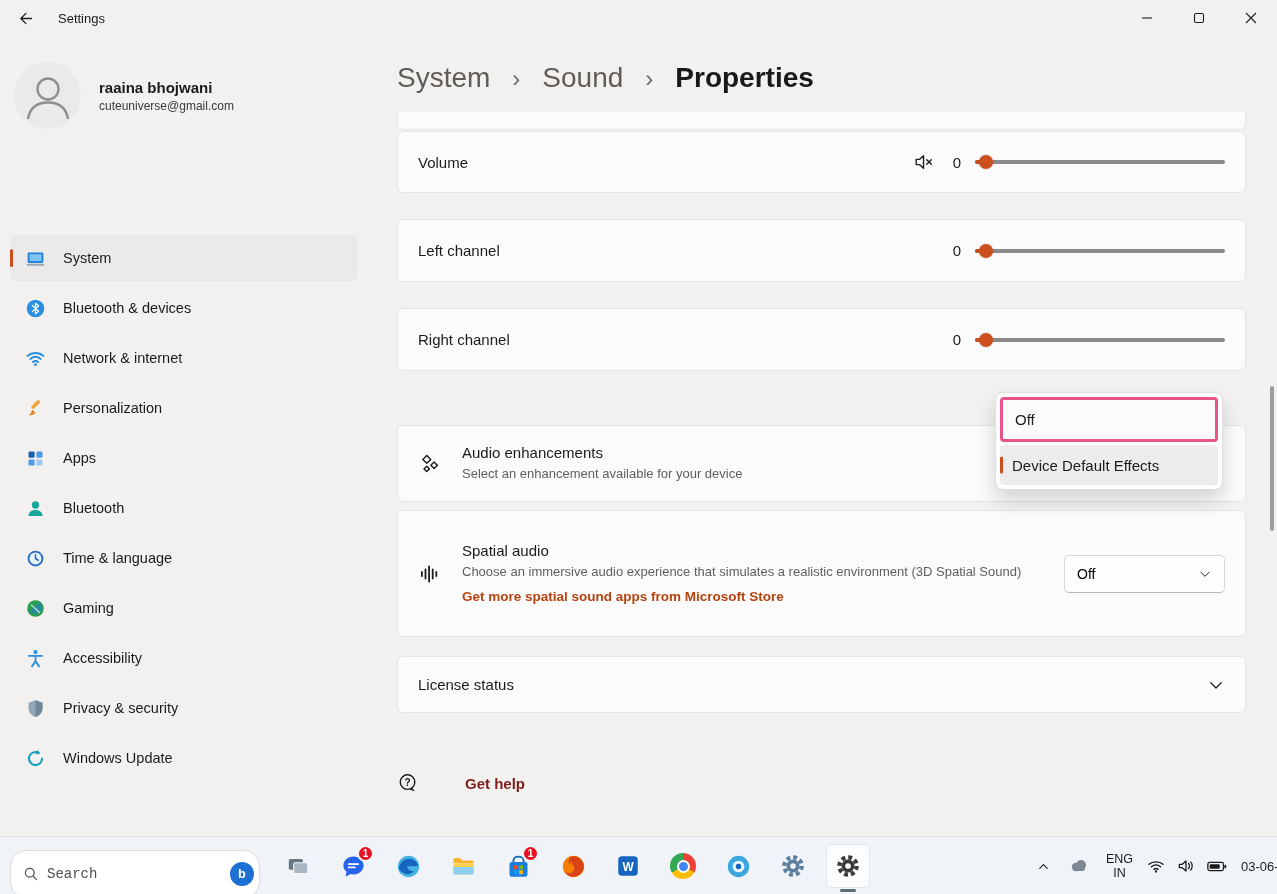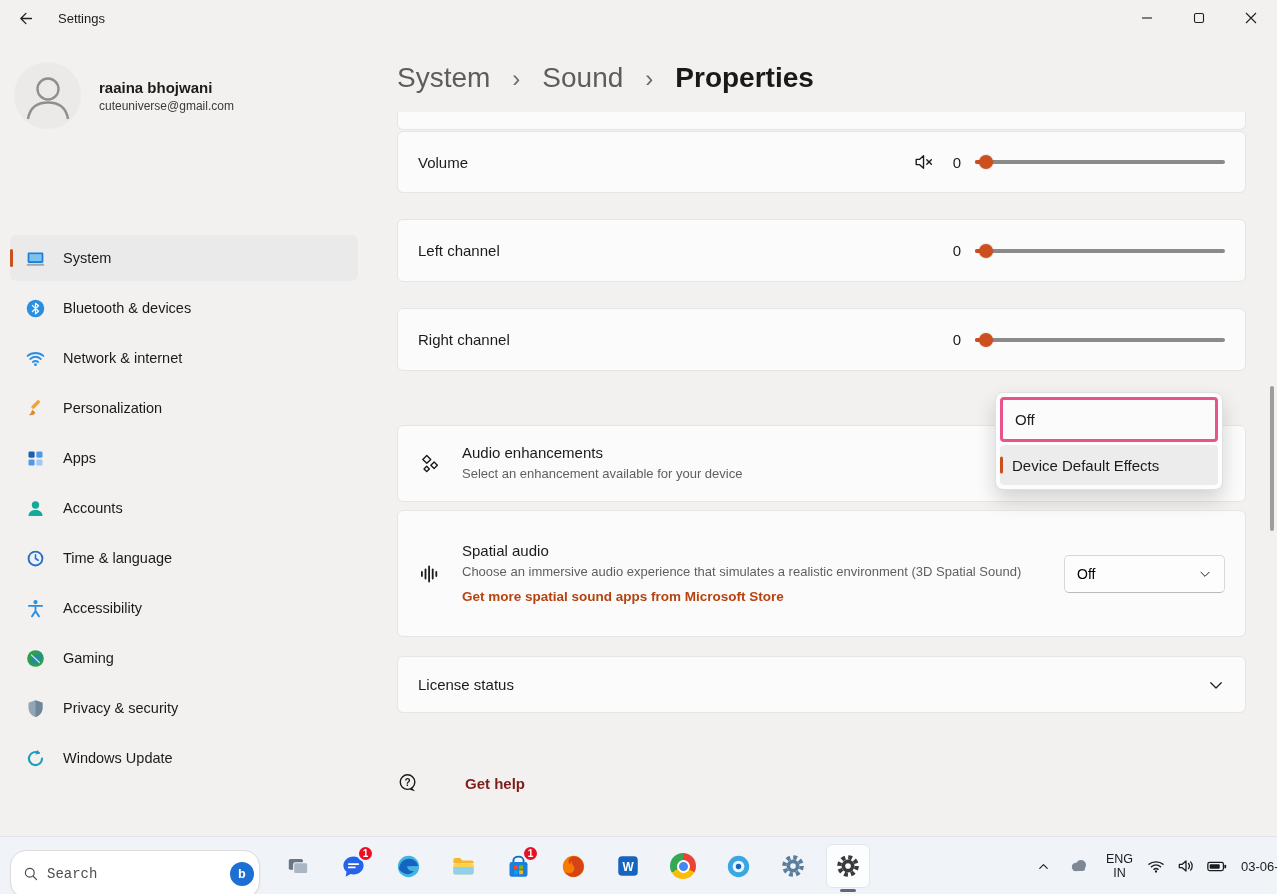--- a/index.html
+++ b/index.html
@@ -201,53 +201,53 @@
         <span class="nav-label">Apps</span>
       </div>
 
       <div class="nav-item">
         <span class="nav-icon">
           <svg viewBox="0 0 24 24" width="21" height="21">
               <circle cx="12" cy="8" r="4.2" fill="#16a89a"></circle>
               <path d="M4 20.5 C4 15.8 8 13.8 12 13.8 C16 13.8 20 15.8 20 20.5 Z" fill="#16a89a"></path>
             </svg>
         </span>
-        <span class="nav-label">Accounts</span>
+        <span class="nav-label">Bluetooth</span>
       </div>
 
       <div class="nav-item">
         <span class="nav-icon">
           <svg viewBox="0 0 24 24" width="21" height="21">
               <circle cx="12" cy="12" r="9" fill="#2b6fc2"></circle>
               <circle cx="12" cy="12" r="6.8" fill="#eaf3fc"></circle>
               <path d="M12 7.8 V12 L15 14" stroke="#2b6fc2" stroke-width="1.8" fill="none" stroke-linecap="round"></path>
             </svg>
         </span>
         <span class="nav-label">Time &amp; language</span>
       </div>
 
       <div class="nav-item">
         <span class="nav-icon">
           <svg viewBox="0 0 24 24" width="21" height="21">
-              <circle cx="12" cy="4.6" r="2.4" fill="#2b8fe0"></circle>
-              <path d="M4.5 9 H19.5 M12 9 V15 M12 15 L8 21 M12 15 L16 21" stroke="#2b8fe0" stroke-width="2.1" fill="none" stroke-linecap="round" stroke-linejoin="round"></path>
-            </svg>
-        </span>
-        <span class="nav-label">Accessibility</span>
-      </div>
-
-      <div class="nav-item">
-        <span class="nav-icon">
-          <svg viewBox="0 0 24 24" width="21" height="21">
               <circle cx="12" cy="12" r="9.5" fill="#2f9e4f"></circle>
               <path d="M5 16 C8 11 11 9 17.5 5.5 C19.5 8 20 11 19 14.5 C15 18.5 10 19.5 5 16 Z" fill="#1d7fd8" opacity=".55"></path>
               <path d="M7 7.5 C10 10.5 14 14 17 17" stroke="#ffffff" stroke-width="1.3" fill="none" opacity=".8"></path>
             </svg>
         </span>
         <span class="nav-label">Gaming</span>
+      </div>
+
+      <div class="nav-item">
+        <span class="nav-icon">
+          <svg viewBox="0 0 24 24" width="21" height="21">
+              <circle cx="12" cy="4.6" r="2.4" fill="#2b8fe0"></circle>
+              <path d="M4.5 9 H19.5 M12 9 V15 M12 15 L8 21 M12 15 L16 21" stroke="#2b8fe0" stroke-width="2.1" fill="none" stroke-linecap="round" stroke-linejoin="round"></path>
+            </svg>
+        </span>
+        <span class="nav-label">Accessibility</span>
       </div>
 
       <div class="nav-item">
         <span class="nav-icon">
           <svg viewBox="0 0 24 24" width="21" height="21">
               <path d="M12 2.5 L20 5.5 V11 C20 16.5 16.5 20.2 12 21.8 C7.5 20.2 4 16.5 4 11 V5.5 Z" fill="#93a6b5"></path>
               <path d="M12 2.5 L20 5.5 V11 C20 16.5 16.5 20.2 12 21.8 Z" fill="#70879a"></path>
             </svg>
         </span>
         <span class="nav-label">Privacy &amp; security</span>

